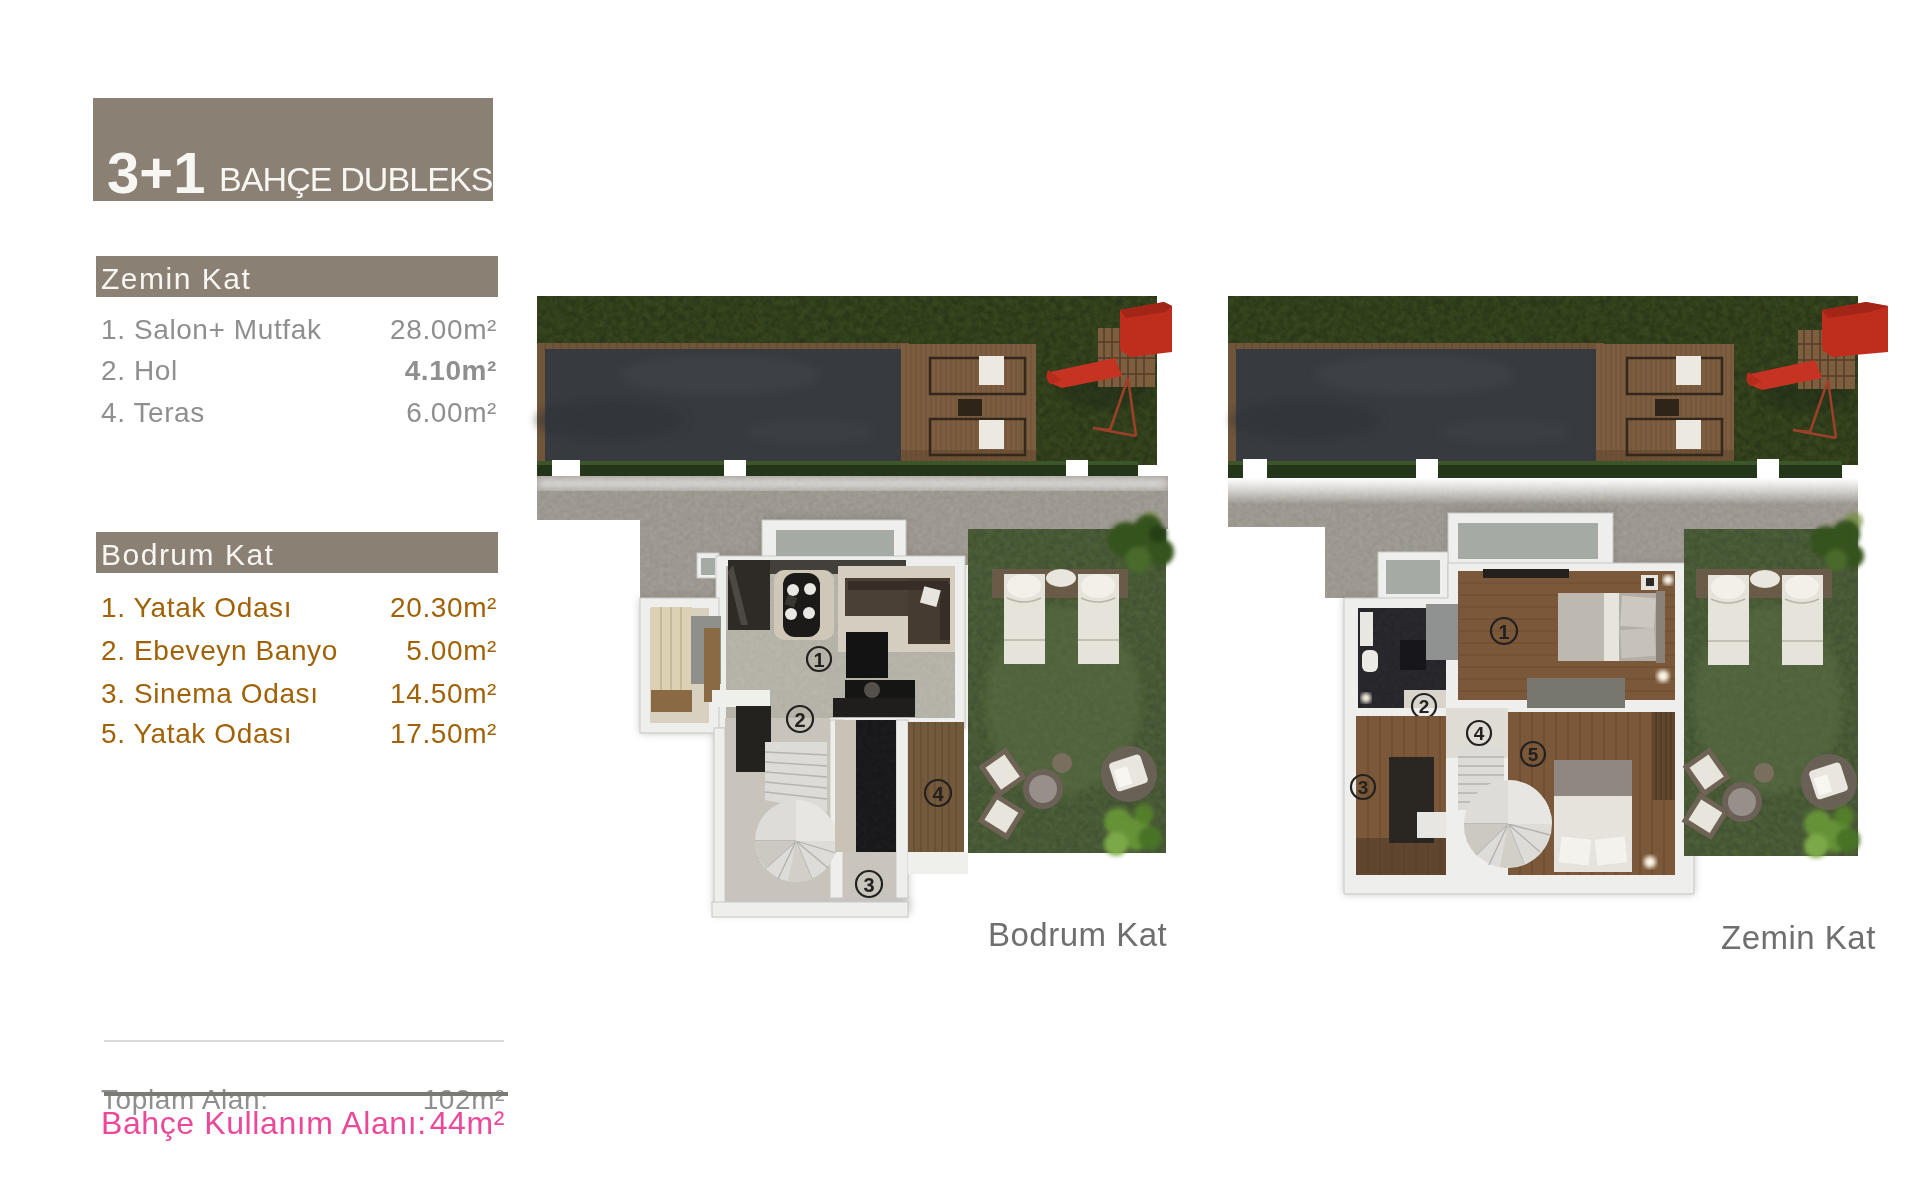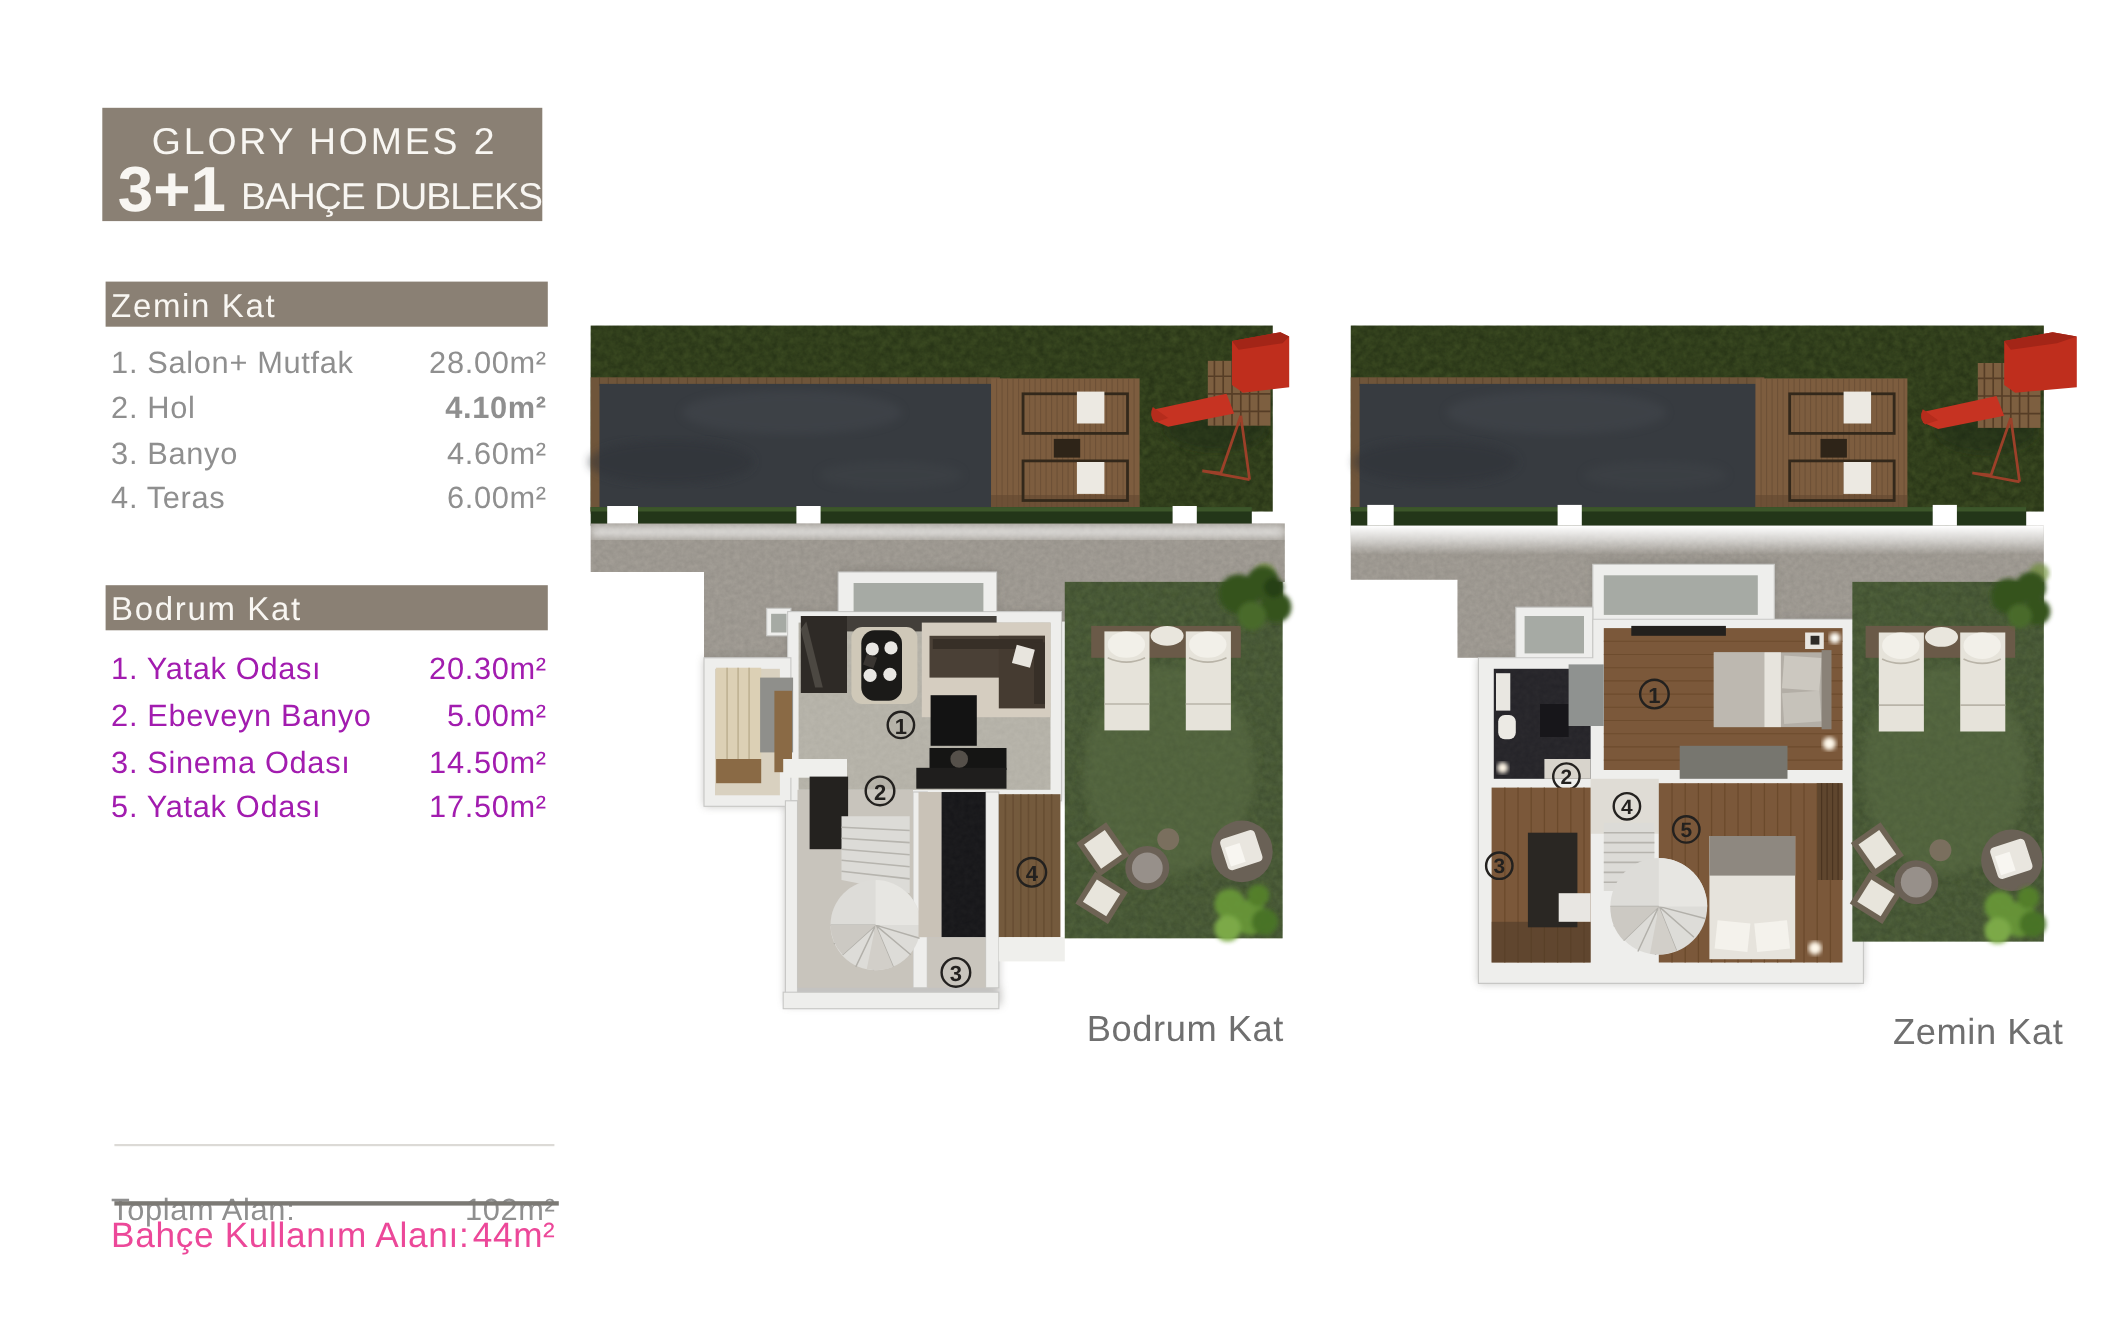--- a/index.html
+++ b/index.html
@@ -5,42 +5,40 @@
   html,body{margin:0;padding:0;background:#ffffff;}
   body{width:1920px;height:1200px;position:relative;overflow:hidden;
        font-family:"Liberation Sans", sans-serif;}
   .abs{position:absolute;}
 </style>
 </head>
 <body>
 
 <div class="abs" style="left:93px;top:98px;width:400px;height:103px;background:#8a8074;color:#f8f6f2;white-space:nowrap;">
 
-  <div class="abs" style="left:45px;top:12px;font-size:34px;letter-spacing:2.6px;">GLORY HOMES 2</div>
 
   <div class="abs" style="left:14px;top:41px;font-size:58px;font-weight:bold;">3+1</div>
   <div class="abs" style="left:126px;top:62px;font-size:34px;letter-spacing:-0.9px;">BAHÇE DUBLEKS</div>
 </div>
 
 <div class="abs" style="left:96px;top:256px;width:402px;height:41px;background:#8a8074;color:#f8f6f2;font-size:30px;white-space:nowrap;">
   <div class="abs" style="left:5px;top:6px;letter-spacing:1.5px;">Zemin Kat</div>
 </div>
 
 <div class="abs" style="left:101px;top:314px;width:400px;font-size:28px;letter-spacing:0.6px;color:#8f8f8f;">
   <div style="height:41px;position:relative;"><span>1. Salon+ Mutfak</span><span style="position:absolute;right:4px;">28.00m²</span></div>
   <div style="height:42px;position:relative;"><span>2. Hol</span><span style="position:absolute;right:4px;font-weight:bold;">4.10m²</span></div>
-  <div style="height:40px;position:relative;"><span>3. Banyo</span><span style="position:absolute;right:4px;">4.60m²</span></div>
   <div style="height:40px;position:relative;"><span>4. Teras</span><span style="position:absolute;right:4px;">6.00m²</span></div>
 </div>
 
 <div class="abs" style="left:96px;top:532px;width:402px;height:41px;background:#8a8074;color:#f8f6f2;font-size:30px;white-space:nowrap;">
   <div class="abs" style="left:5px;top:6px;letter-spacing:1.5px;">Bodrum Kat</div>
 </div>
 
-<div class="abs" style="left:101px;top:592px;width:400px;font-size:28px;letter-spacing:0.6px;color:#a21caf;">
+<div class="abs" style="left:101px;top:592px;width:400px;font-size:28px;letter-spacing:0.6px;color:#a16207;">
   <div style="height:43px;position:relative;"><span>1. Yatak Odası</span><span style="position:absolute;right:4px;">20.30m²</span></div>
   <div style="height:43px;position:relative;"><span>2. Ebeveyn Banyo</span><span style="position:absolute;right:4px;">5.00m²</span></div>
   <div style="height:40px;position:relative;"><span>3. Sinema Odası</span><span style="position:absolute;right:4px;">14.50m²</span></div>
   <div style="height:40px;position:relative;"><span>5. Yatak Odası</span><span style="position:absolute;right:4px;">17.50m²</span></div>
 </div>
 
 <div class="abs" style="left:104px;top:1040px;width:400px;height:2px;background:#dcdad6;"></div>
 <div class="abs" style="left:101px;top:1084px;width:404px;font-size:28px;letter-spacing:0.6px;color:#8f8f8f;">
   <div style="position:relative;height:36px;"><span>Toplam Alan:</span><span style="position:absolute;right:0px;">102m²</span></div>
 </div>

